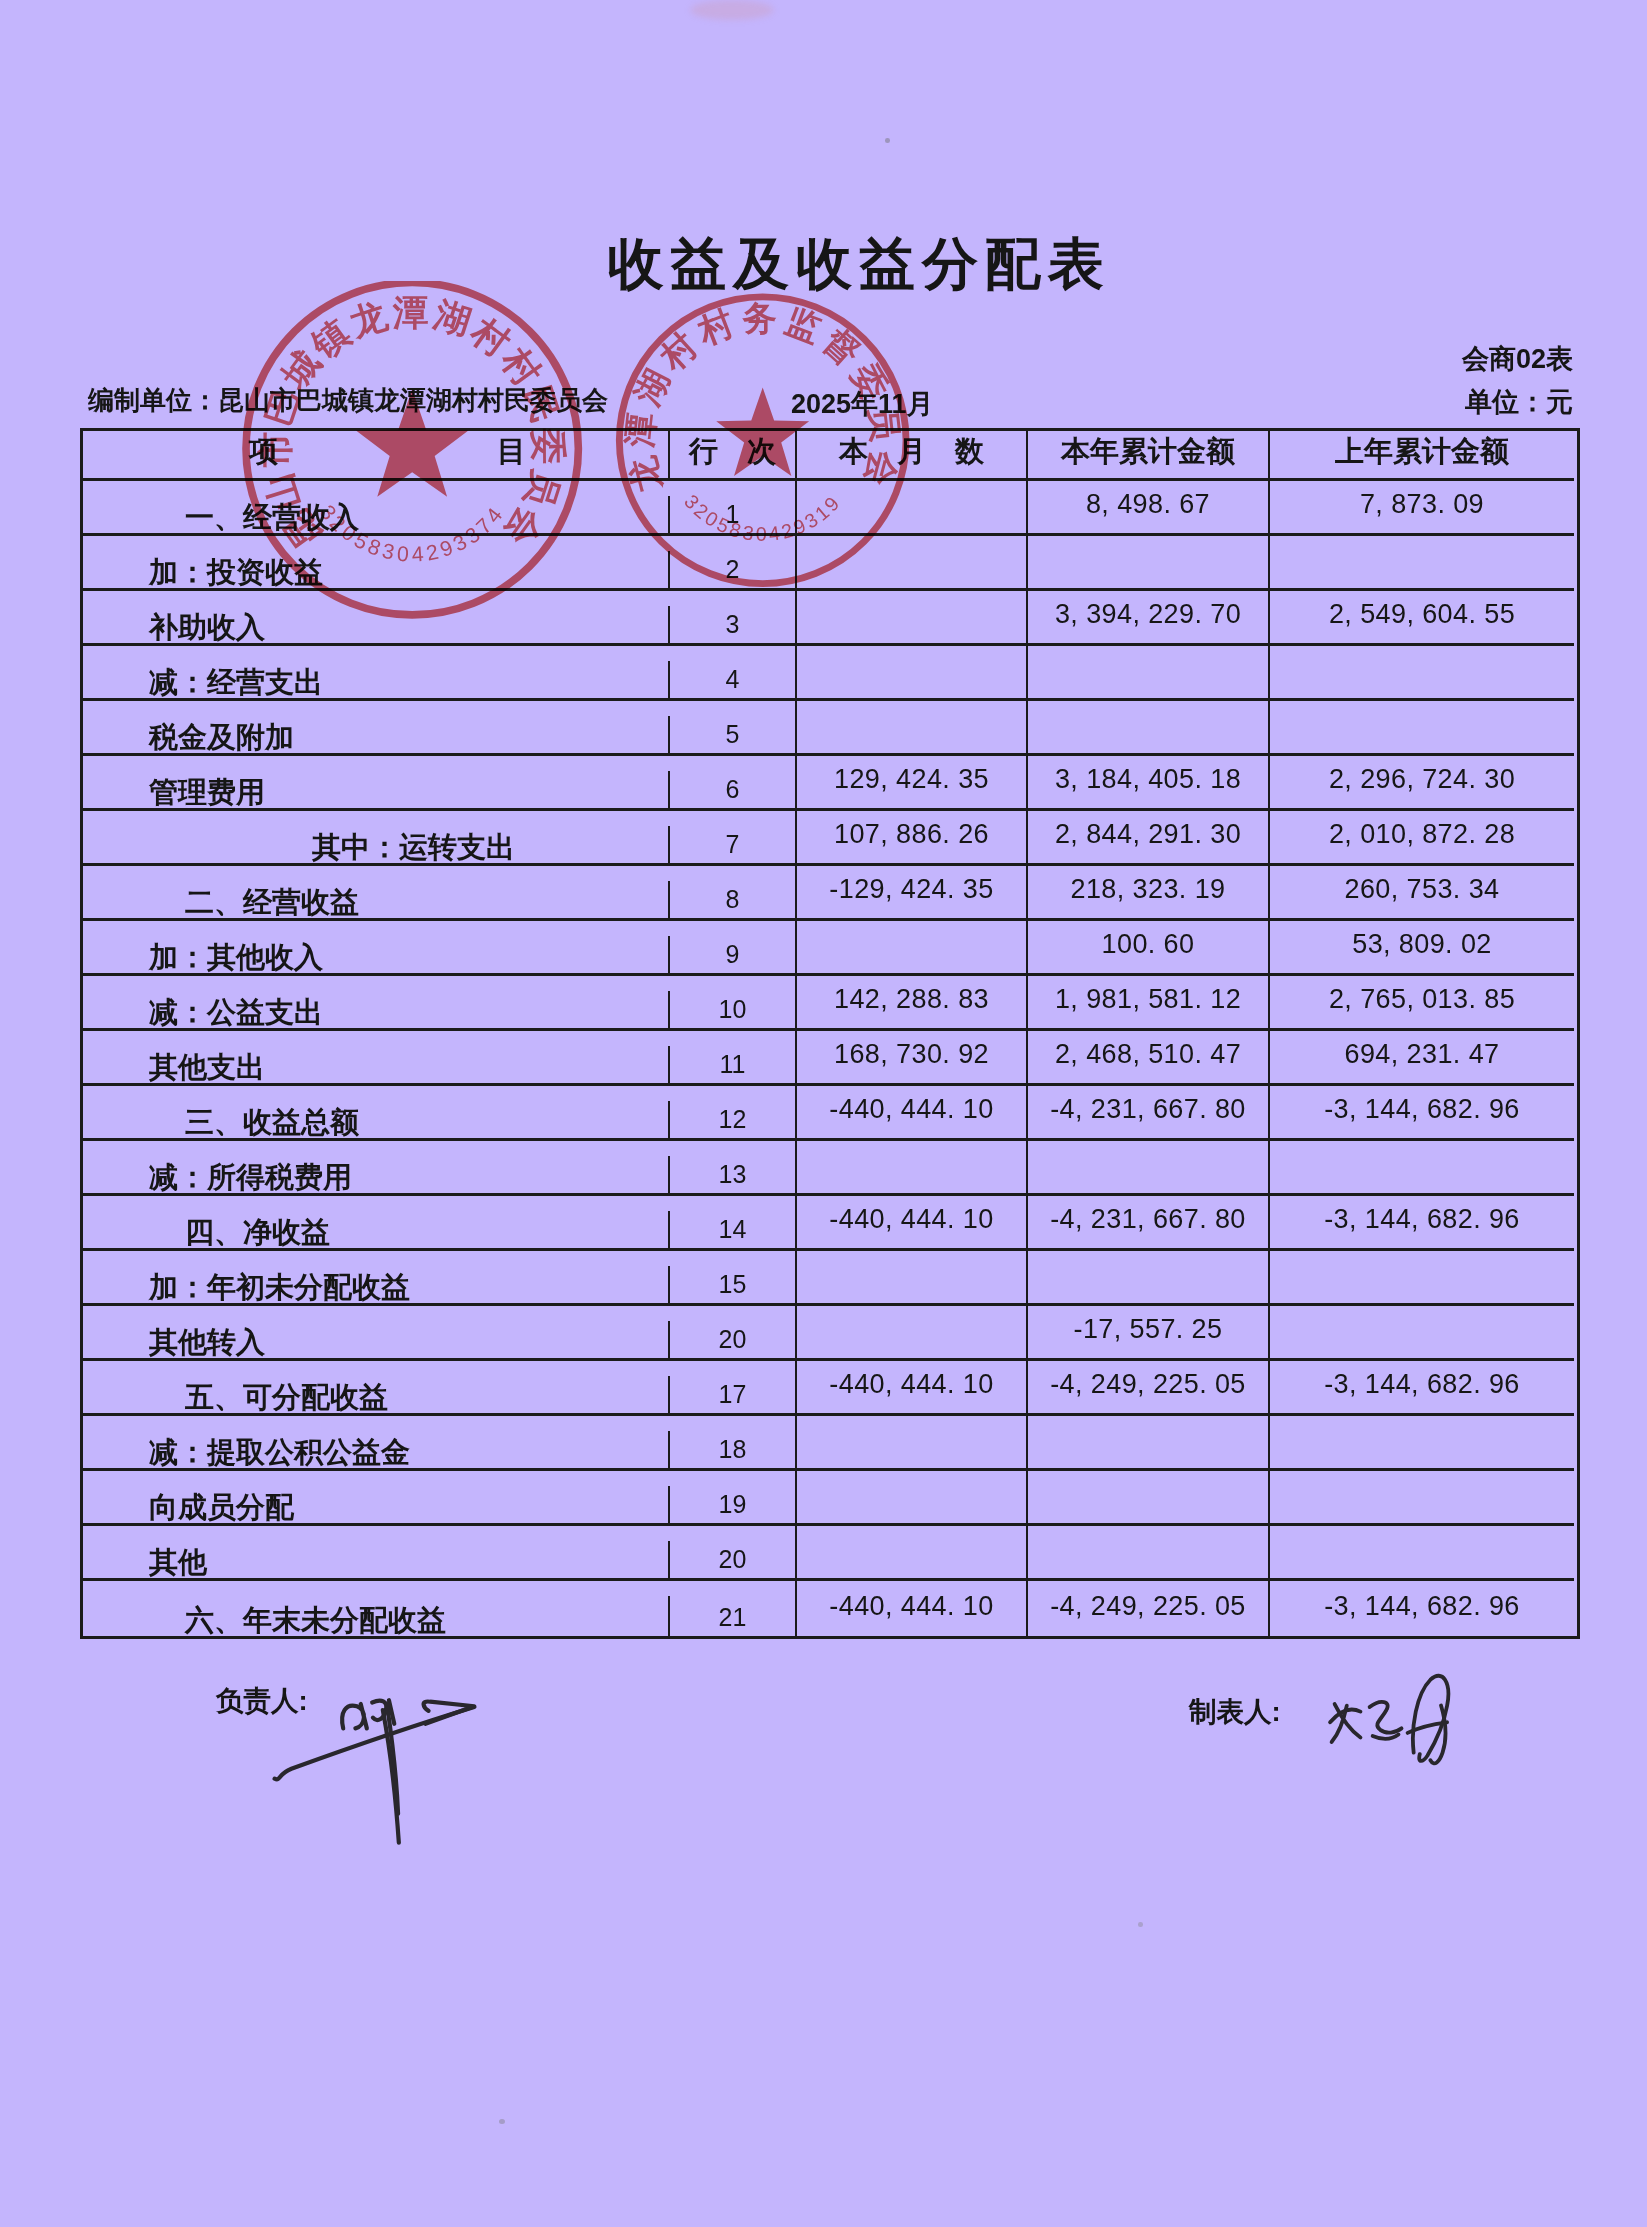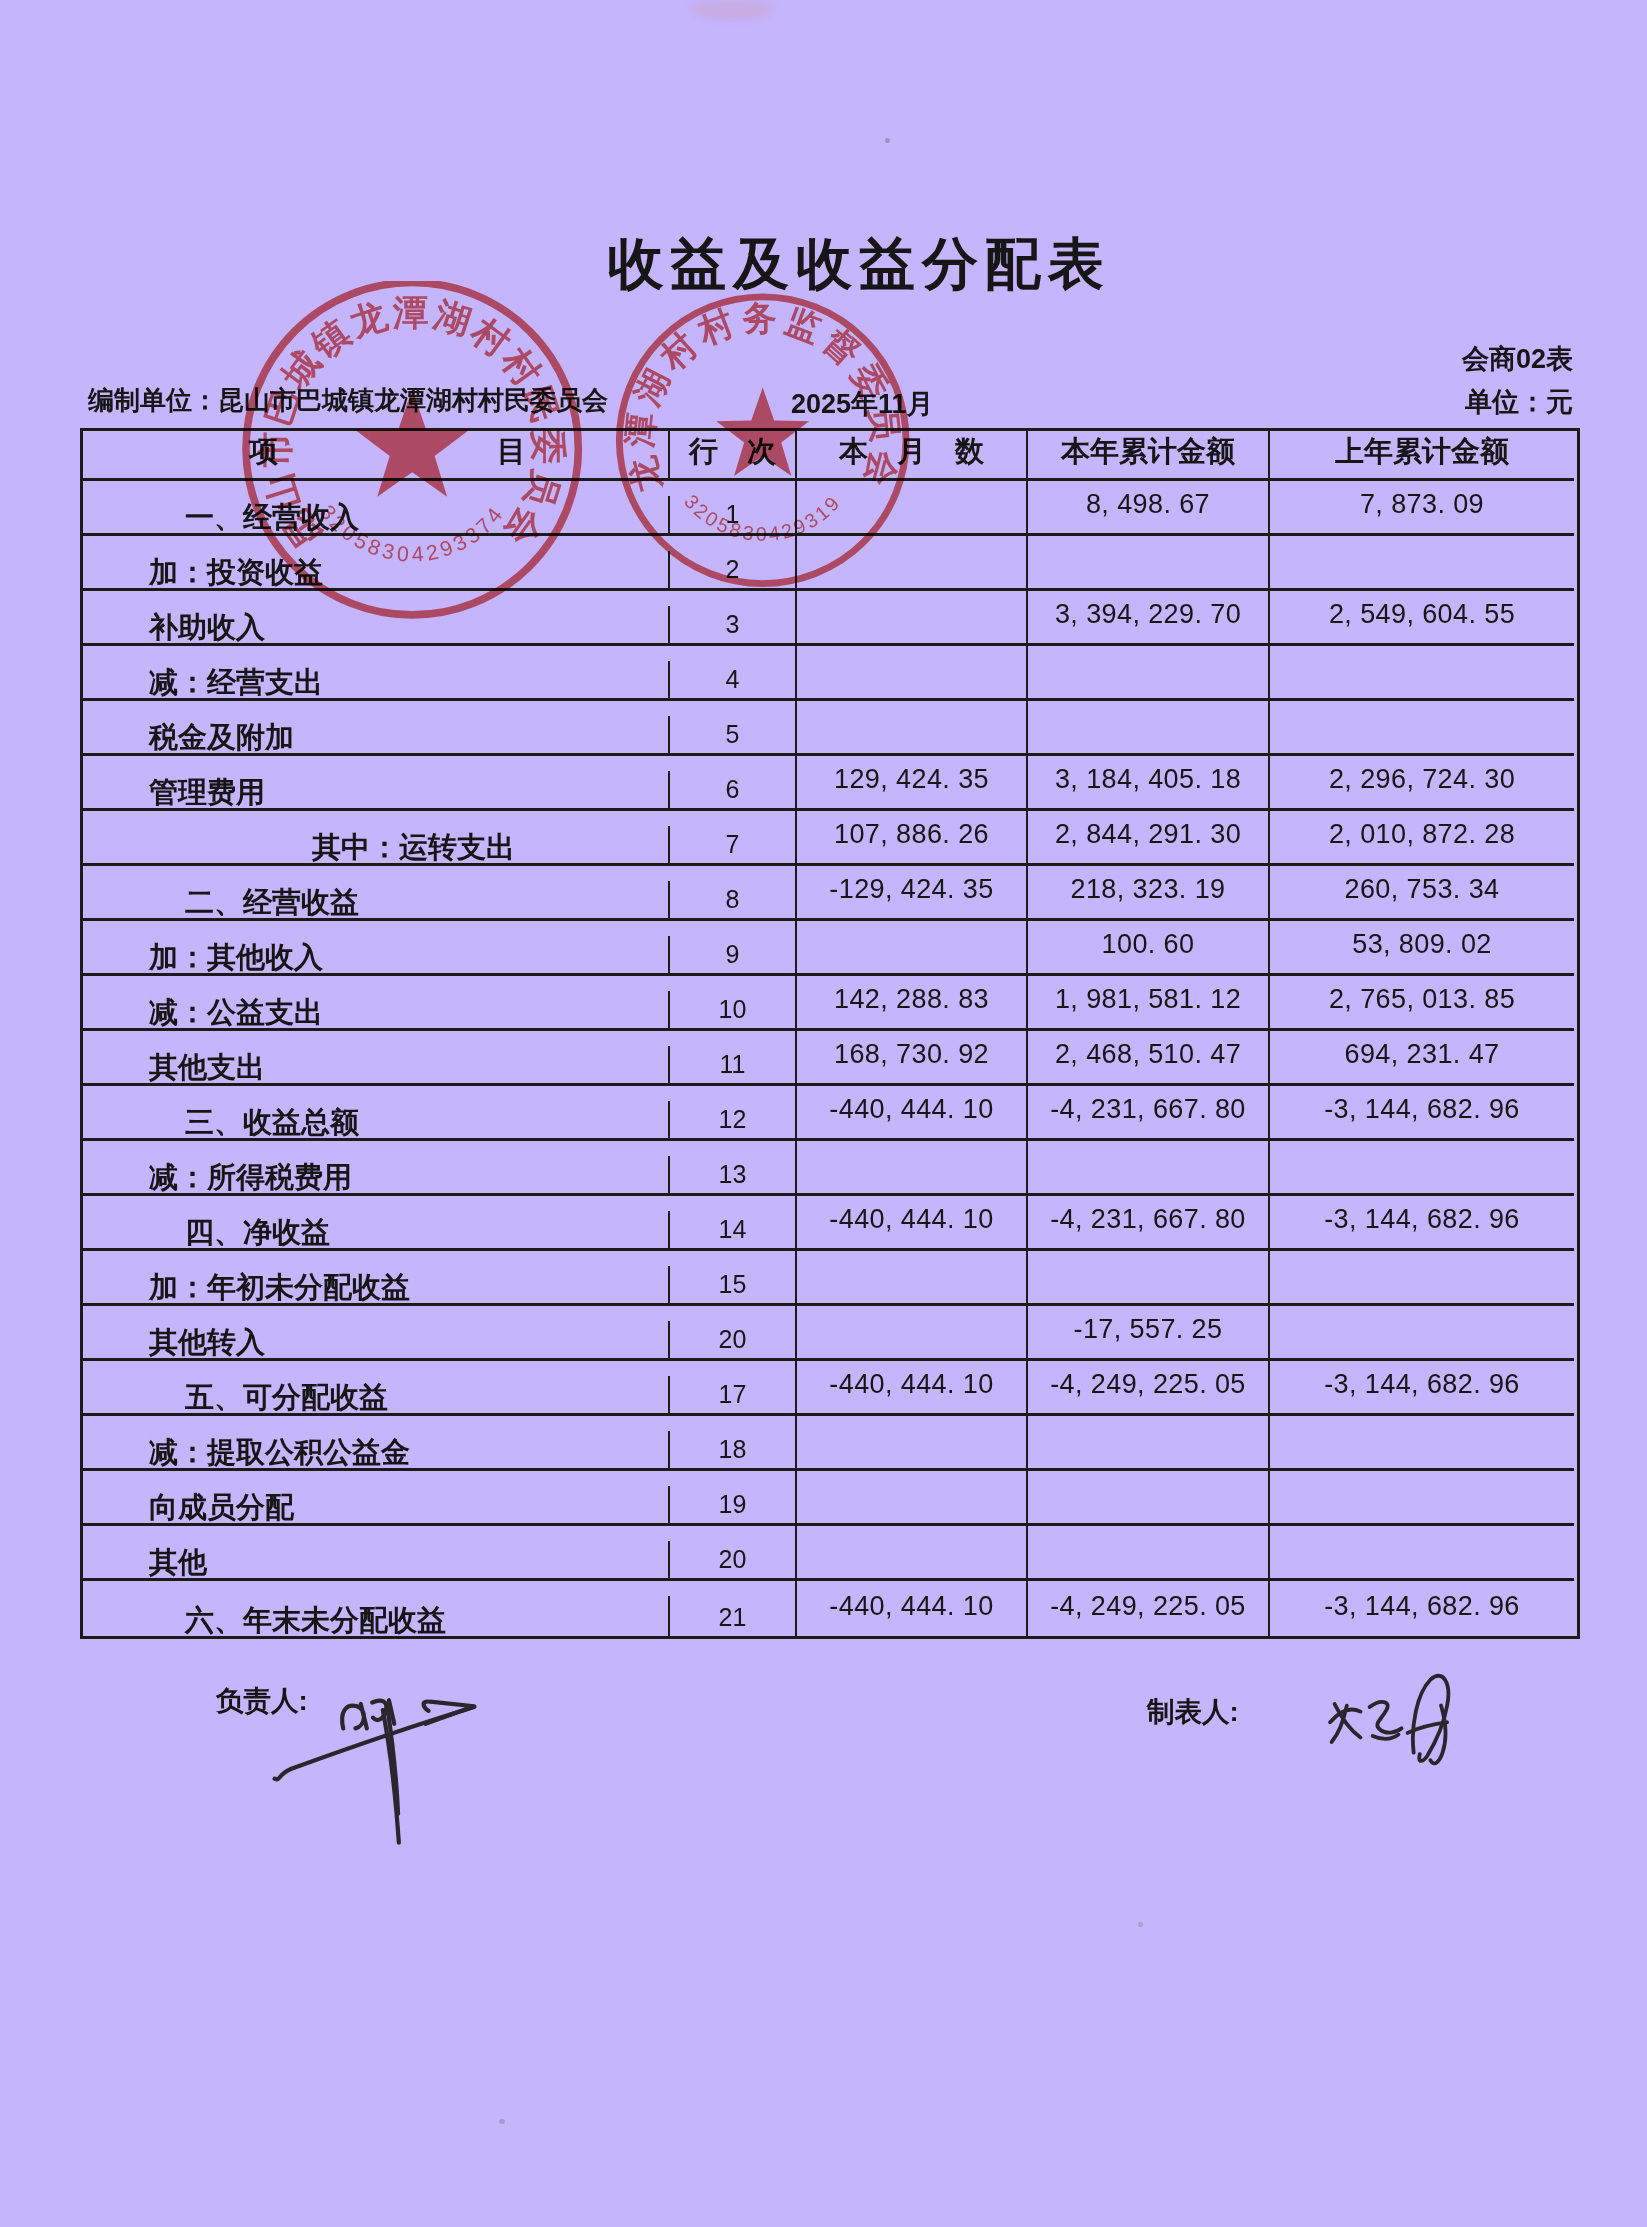--- a/index.html
+++ b/index.html
@@ -252,21 +252,21 @@
         <path d="M 10 124 C 18 128, 14 118, 32 111 C 90 90, 180 58, 272 30"></path>
         <path d="M 208 52 L 272 29 L 214 23 C 201 21, 205 31, 212 35"></path>
         <path d="M 100 58 C 95 36, 104 25, 118 29 C 132 34, 129 55, 116 58 M 123 26 L 131 58"></path>
         <path d="M 138 24 C 150 19, 159 22, 156 34 C 154 45, 145 51, 139 44 M 160 21 L 167 52"></path>
         <path d="M 152 34 C 161 82, 169 150, 173 208"></path>
         <path d="M 158 31 C 164 72, 170 122, 172 170"></path>
       </g>
     </svg>
   </div>
 
-  <div class="sig-label" style="left:1147px; top:1694px;">制表人:</div>
+  <div class="sig-label" style="left:1189px; top:1694px;">制表人:</div>
   <div class="signature" style="left:1316px; top:1663px;">
     <svg width="168" height="114" viewBox="0 0 220 150">
       <g fill="none" stroke-width="5" stroke-linecap="round" stroke-linejoin="round" opacity="0.92" stroke="#1c1c1c">
         <path d="M 18 78 C 30 64, 44 57, 58 64"></path>
         <path d="M 24 54 C 32 70, 44 88, 58 98 M 40 56 C 36 75, 30 92, 20 104"></path>
         <path d="M 70 58 C 84 47, 99 50, 92 62 C 86 74, 74 80, 84 88 C 92 94, 104 92, 112 86"></path>
         <path d="M 74 96 C 88 102, 100 100, 108 94"></path>
         <path d="M 128 118 C 124 84, 132 40, 150 22 C 166 7, 178 26, 172 56 C 168 78, 158 102, 146 122 C 140 131, 133 132, 136 120"></path>
         <path d="M 120 92 C 136 84, 156 80, 172 78"></path>
         <path d="M 164 56 C 170 76, 172 100, 166 118 C 162 130, 155 137, 150 128"></path>

